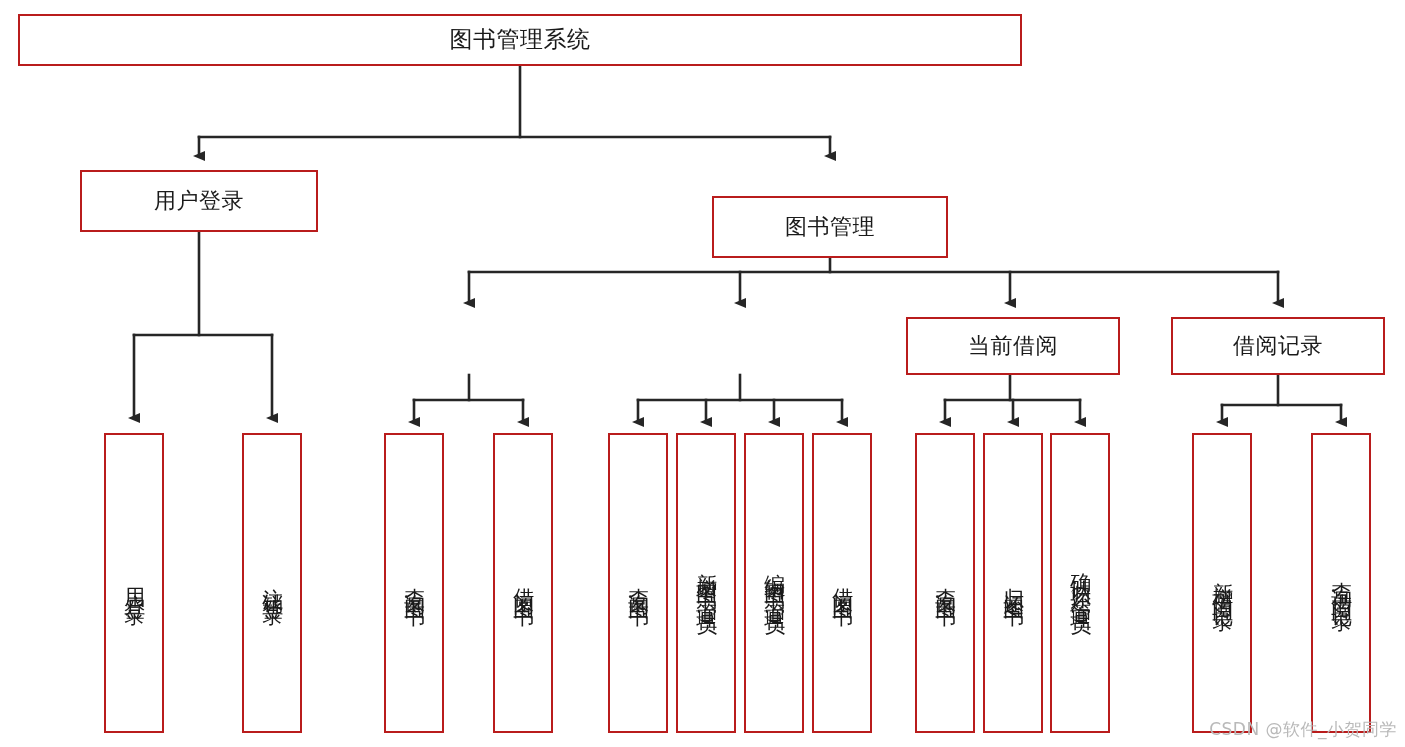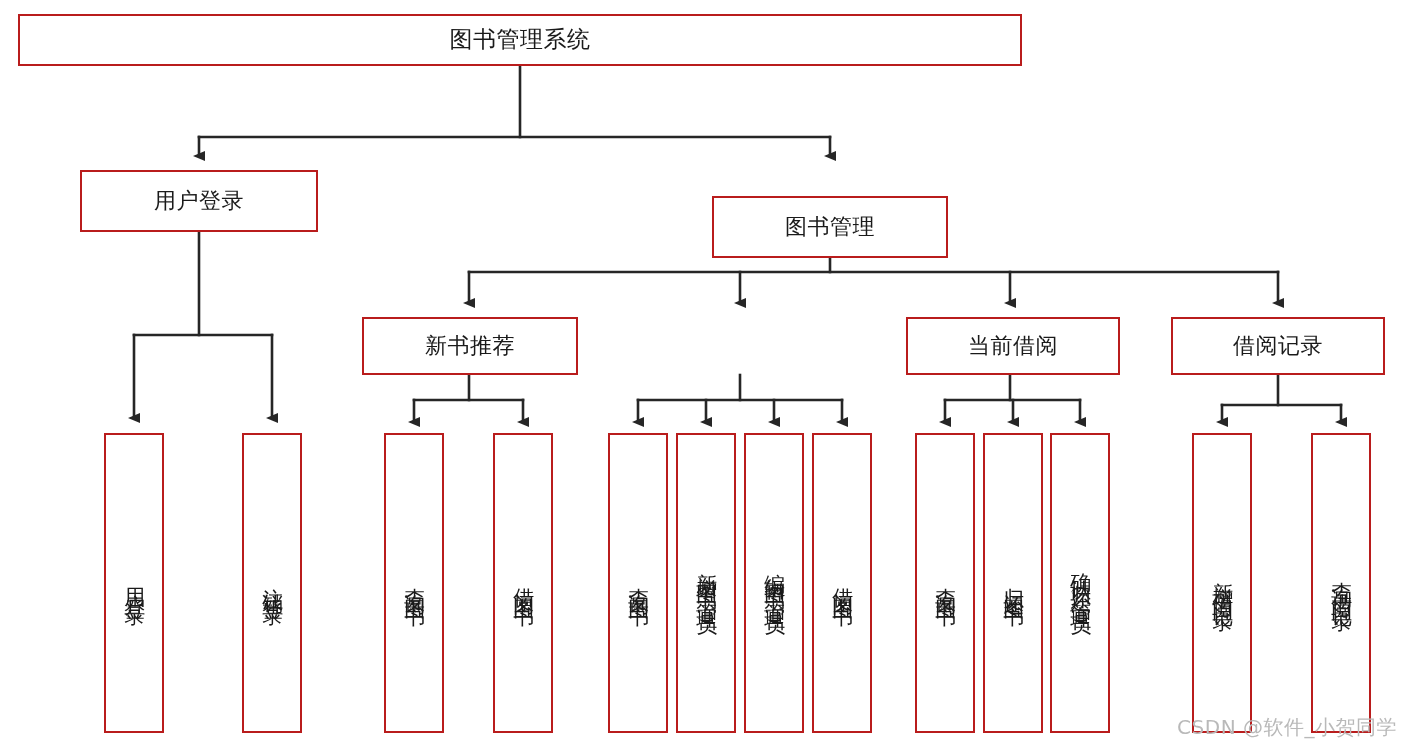--- a/index.html
+++ b/index.html
@@ -62,21 +62,21 @@
     font-size: 21px;
     line-height: 1.5;
     letter-spacing: 6px;
     white-space: normal;
     max-height: 100%;
   }
   #watermark {
     position: absolute;
     right: 8px;
     bottom: 6px;
-    font-size: 20px;
+    font-size: 17px;
     color: #b9b9b9;
     white-space: nowrap;
     letter-spacing: 0.5px;
     user-select: none;
   }
 </style>
 </head>
 <body>
 
 <div id="diagram-root">
@@ -136,23 +136,20 @@
   </div>
 
   <div class="node horiz" style="left:80px; top:170px; width:238px; height:62px;">
     <span class="node-label">用户登录</span>
   </div>
 
   <div class="node horiz" style="left:712px; top:170px; width:236px; height:62px;margin-top:26px;">
     <span class="node-label">图书管理</span>
   </div>
 
-  <div class="node horiz" style="left:362px; top:317px; width:216px; height:58px;">
-    <span class="node-label">新书推荐</span>
-  </div>
 
 
   <div class="node horiz" style="left:906px; top:317px; width:214px; height:58px;">
     <span class="node-label">当前借阅</span>
   </div>
 
   <div class="node horiz" style="left:1171px; top:317px; width:214px; height:58px;">
     <span class="node-label">借阅记录</span>
   </div>
 

